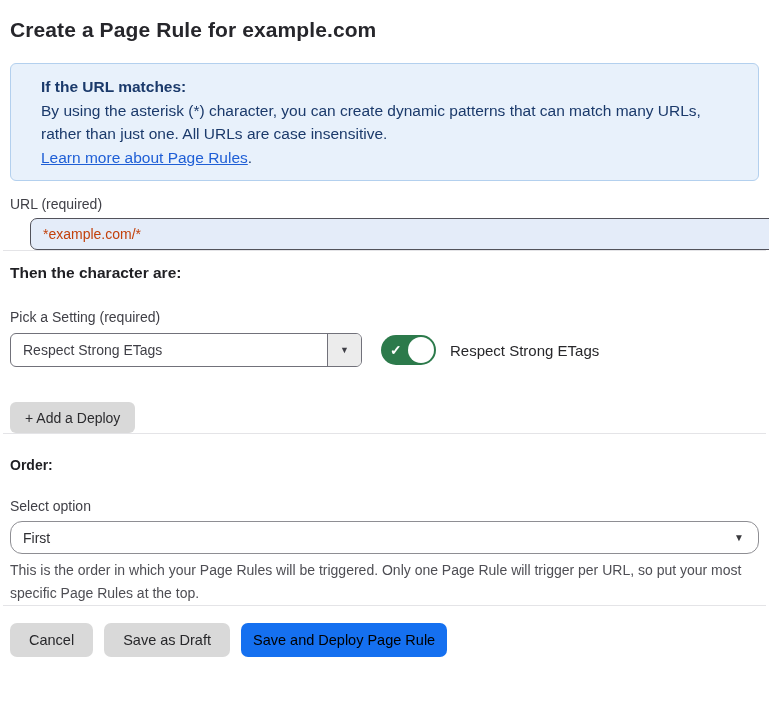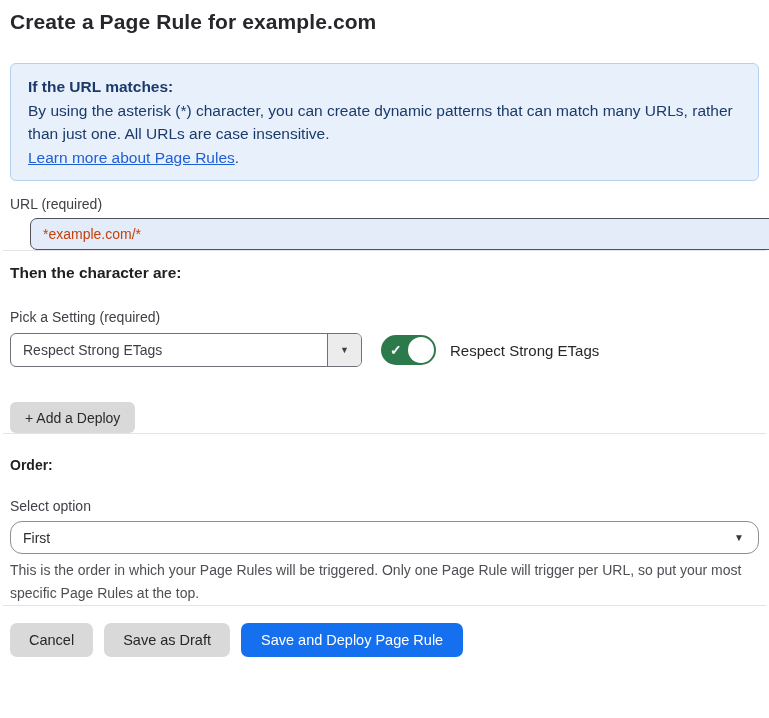--- a/index.html
+++ b/index.html
@@ -5,29 +5,29 @@
   * { margin: 0; padding: 0; box-sizing: border-box; }
   html, body { background: #ffffff; }
   body {
     width: 769px; height: 718px; overflow: hidden;
     font-family: "Liberation Sans", sans-serif;
     color: #27272a;
     padding: 10px;
   }
   .page-title {
     font-size: 21px; font-weight: bold; color: #26262b;
-    margin-top: 0; letter-spacing: 0.1px;
+    margin-top: 8px; letter-spacing: 0.1px;
   }
   
   .info-box {
-    margin-top: 29px;
+    margin-top: 21px;
     background: var(--info-bg, #e8f1fb);
     border: 1px solid var(--info-border, #b3d0ee);
     border-radius: 6px;
-    padding: 11px 17px;
+    padding: 11px 30px;
     color: var(--info-text, #1b3a6b);
     font-size: 15.5px;
     line-height: 23.5px;
   }
   .info-heading { font-weight: bold; }
   .info-link {
     color: var(--link, #1f5fd6);
     text-decoration: underline;
     cursor: pointer;
   }
@@ -161,22 +161,22 @@
     font-size: 14.5px;
     cursor: pointer;
     padding: 0 19px;
   }
   .btn-secondary {
     background: var(--secondary-button, #d9d9d9);
     color: #27272a;
   }
   .btn-primary {
     background: var(--primary-button, #1570f0);
-    color: #ffffff;
-    padding: 0 20px;
+    color: #000000;
+    padding: 0 12px;
     border-radius: 7px;
   }
 </style>
 </head>
 <body>
 
 
 
 <h1 class="page-title">Create a Page Rule for example.com</h1>
 

